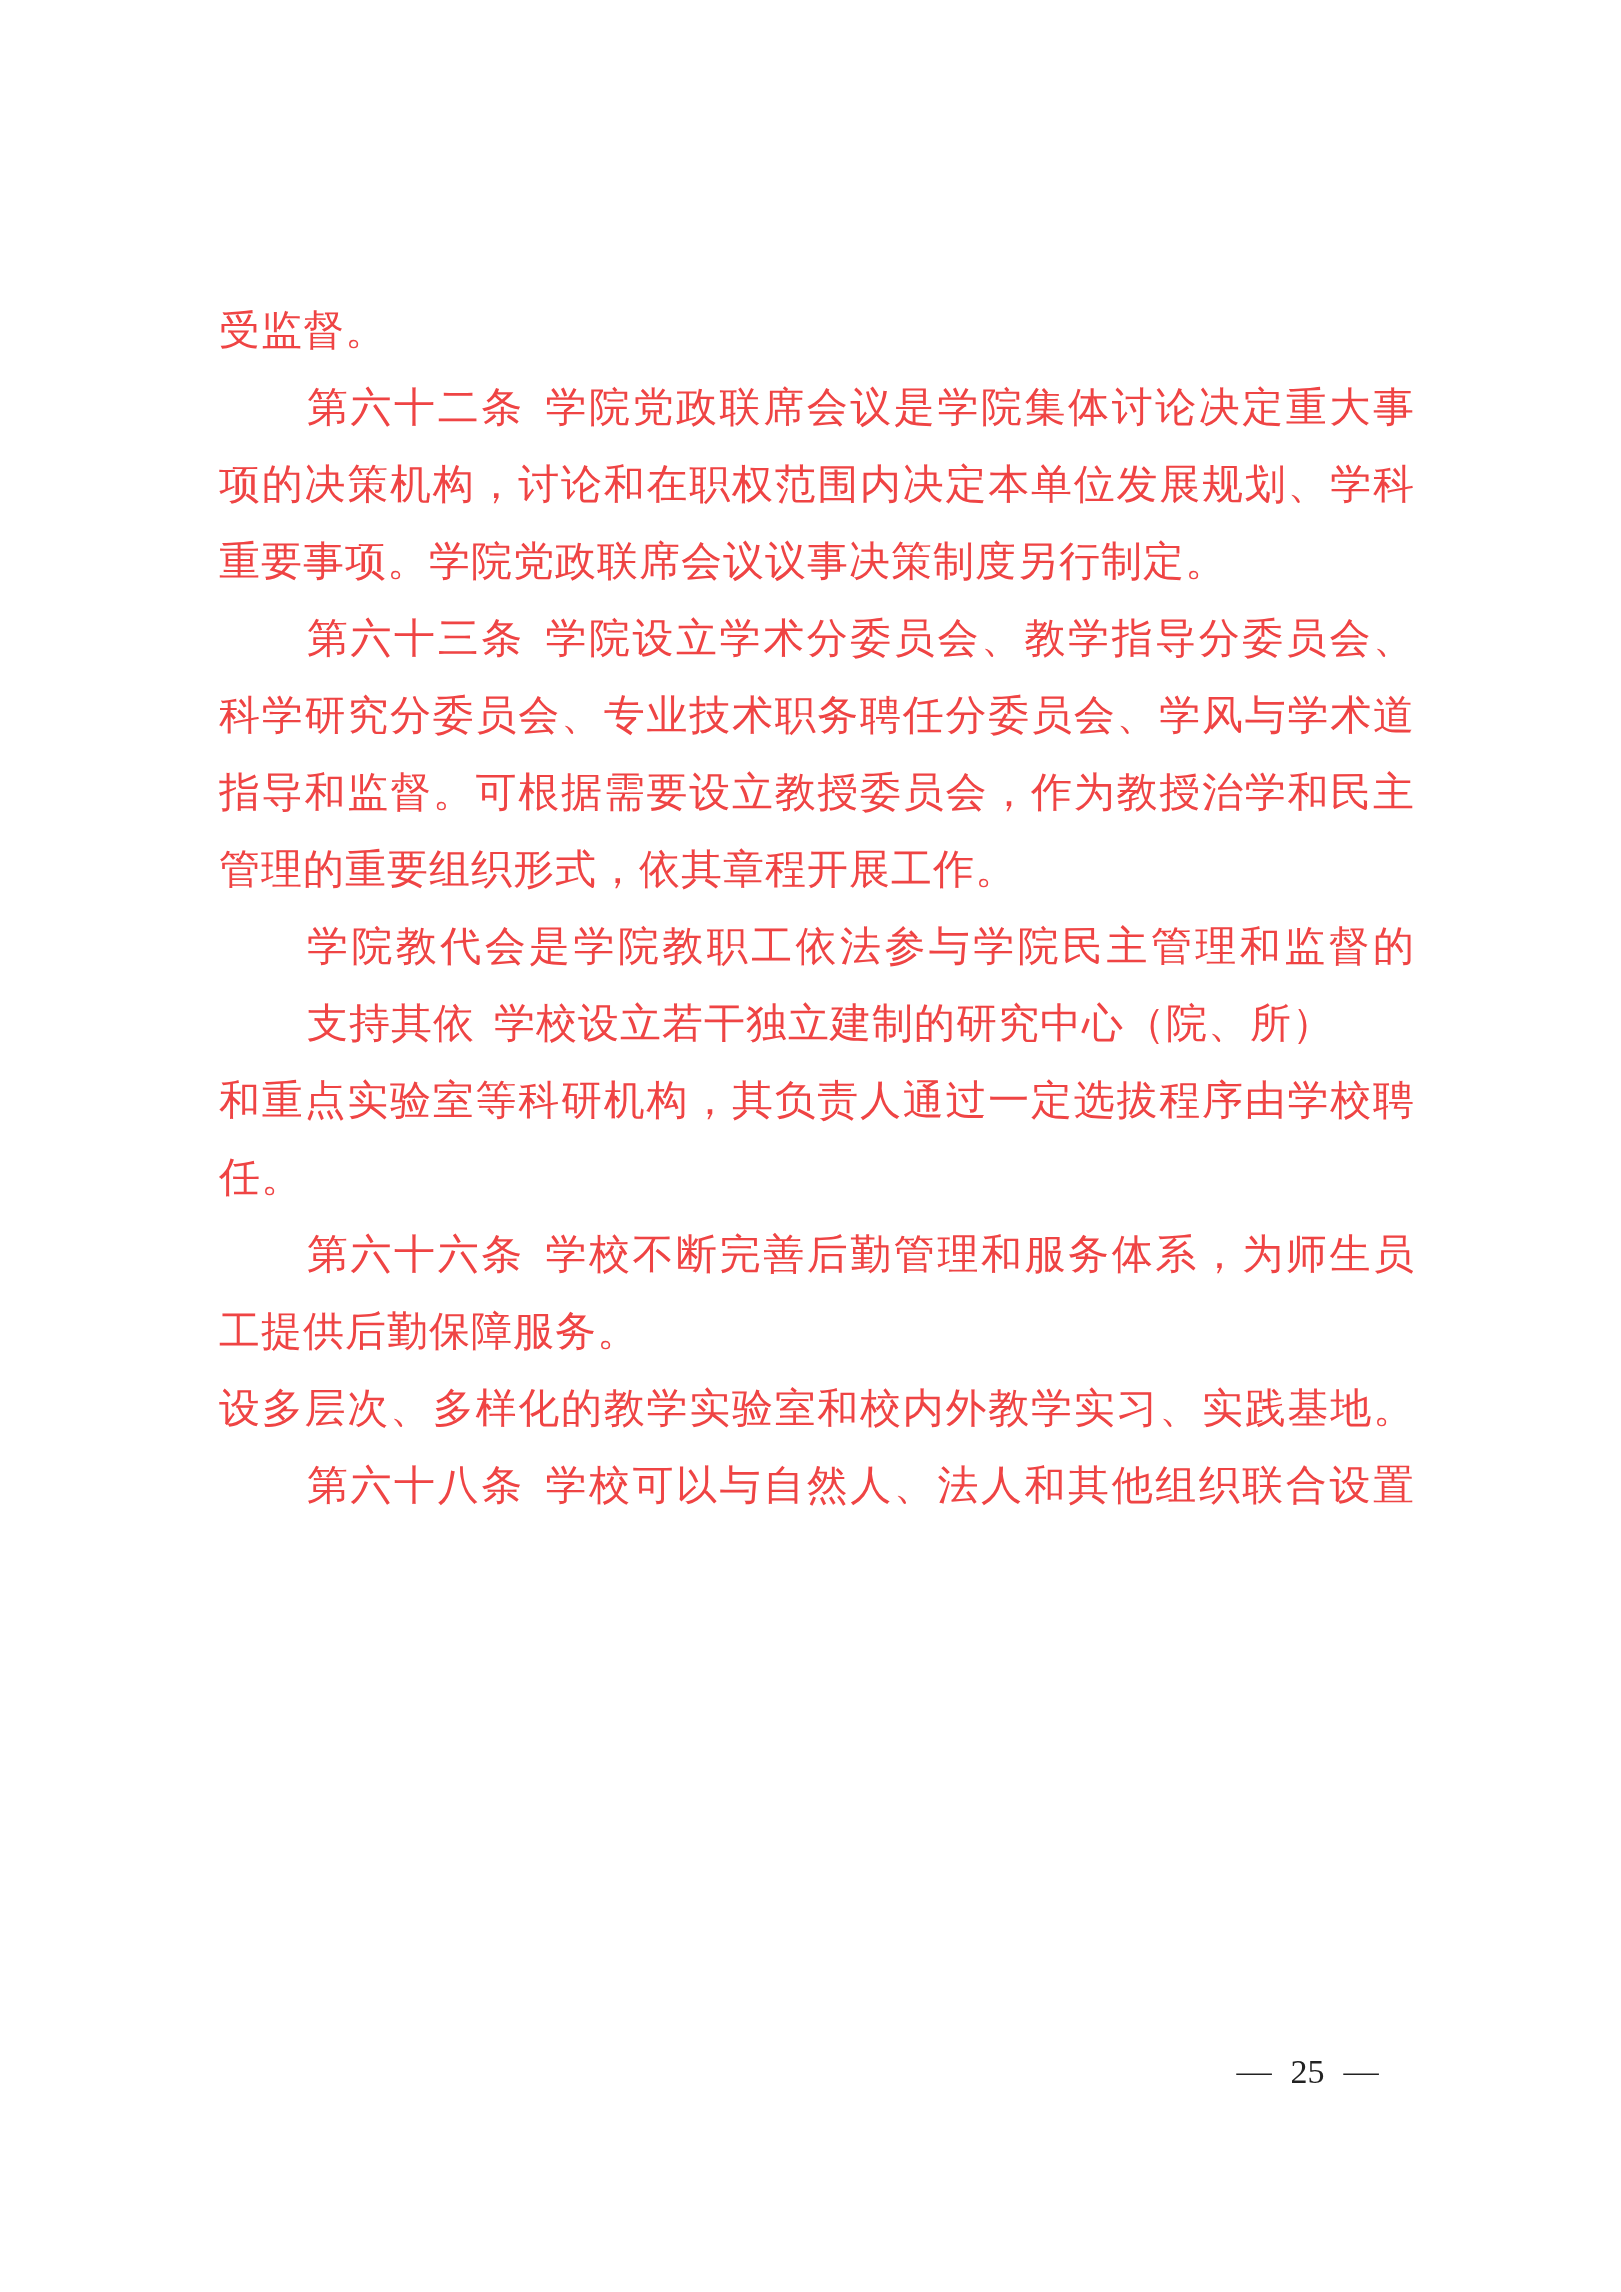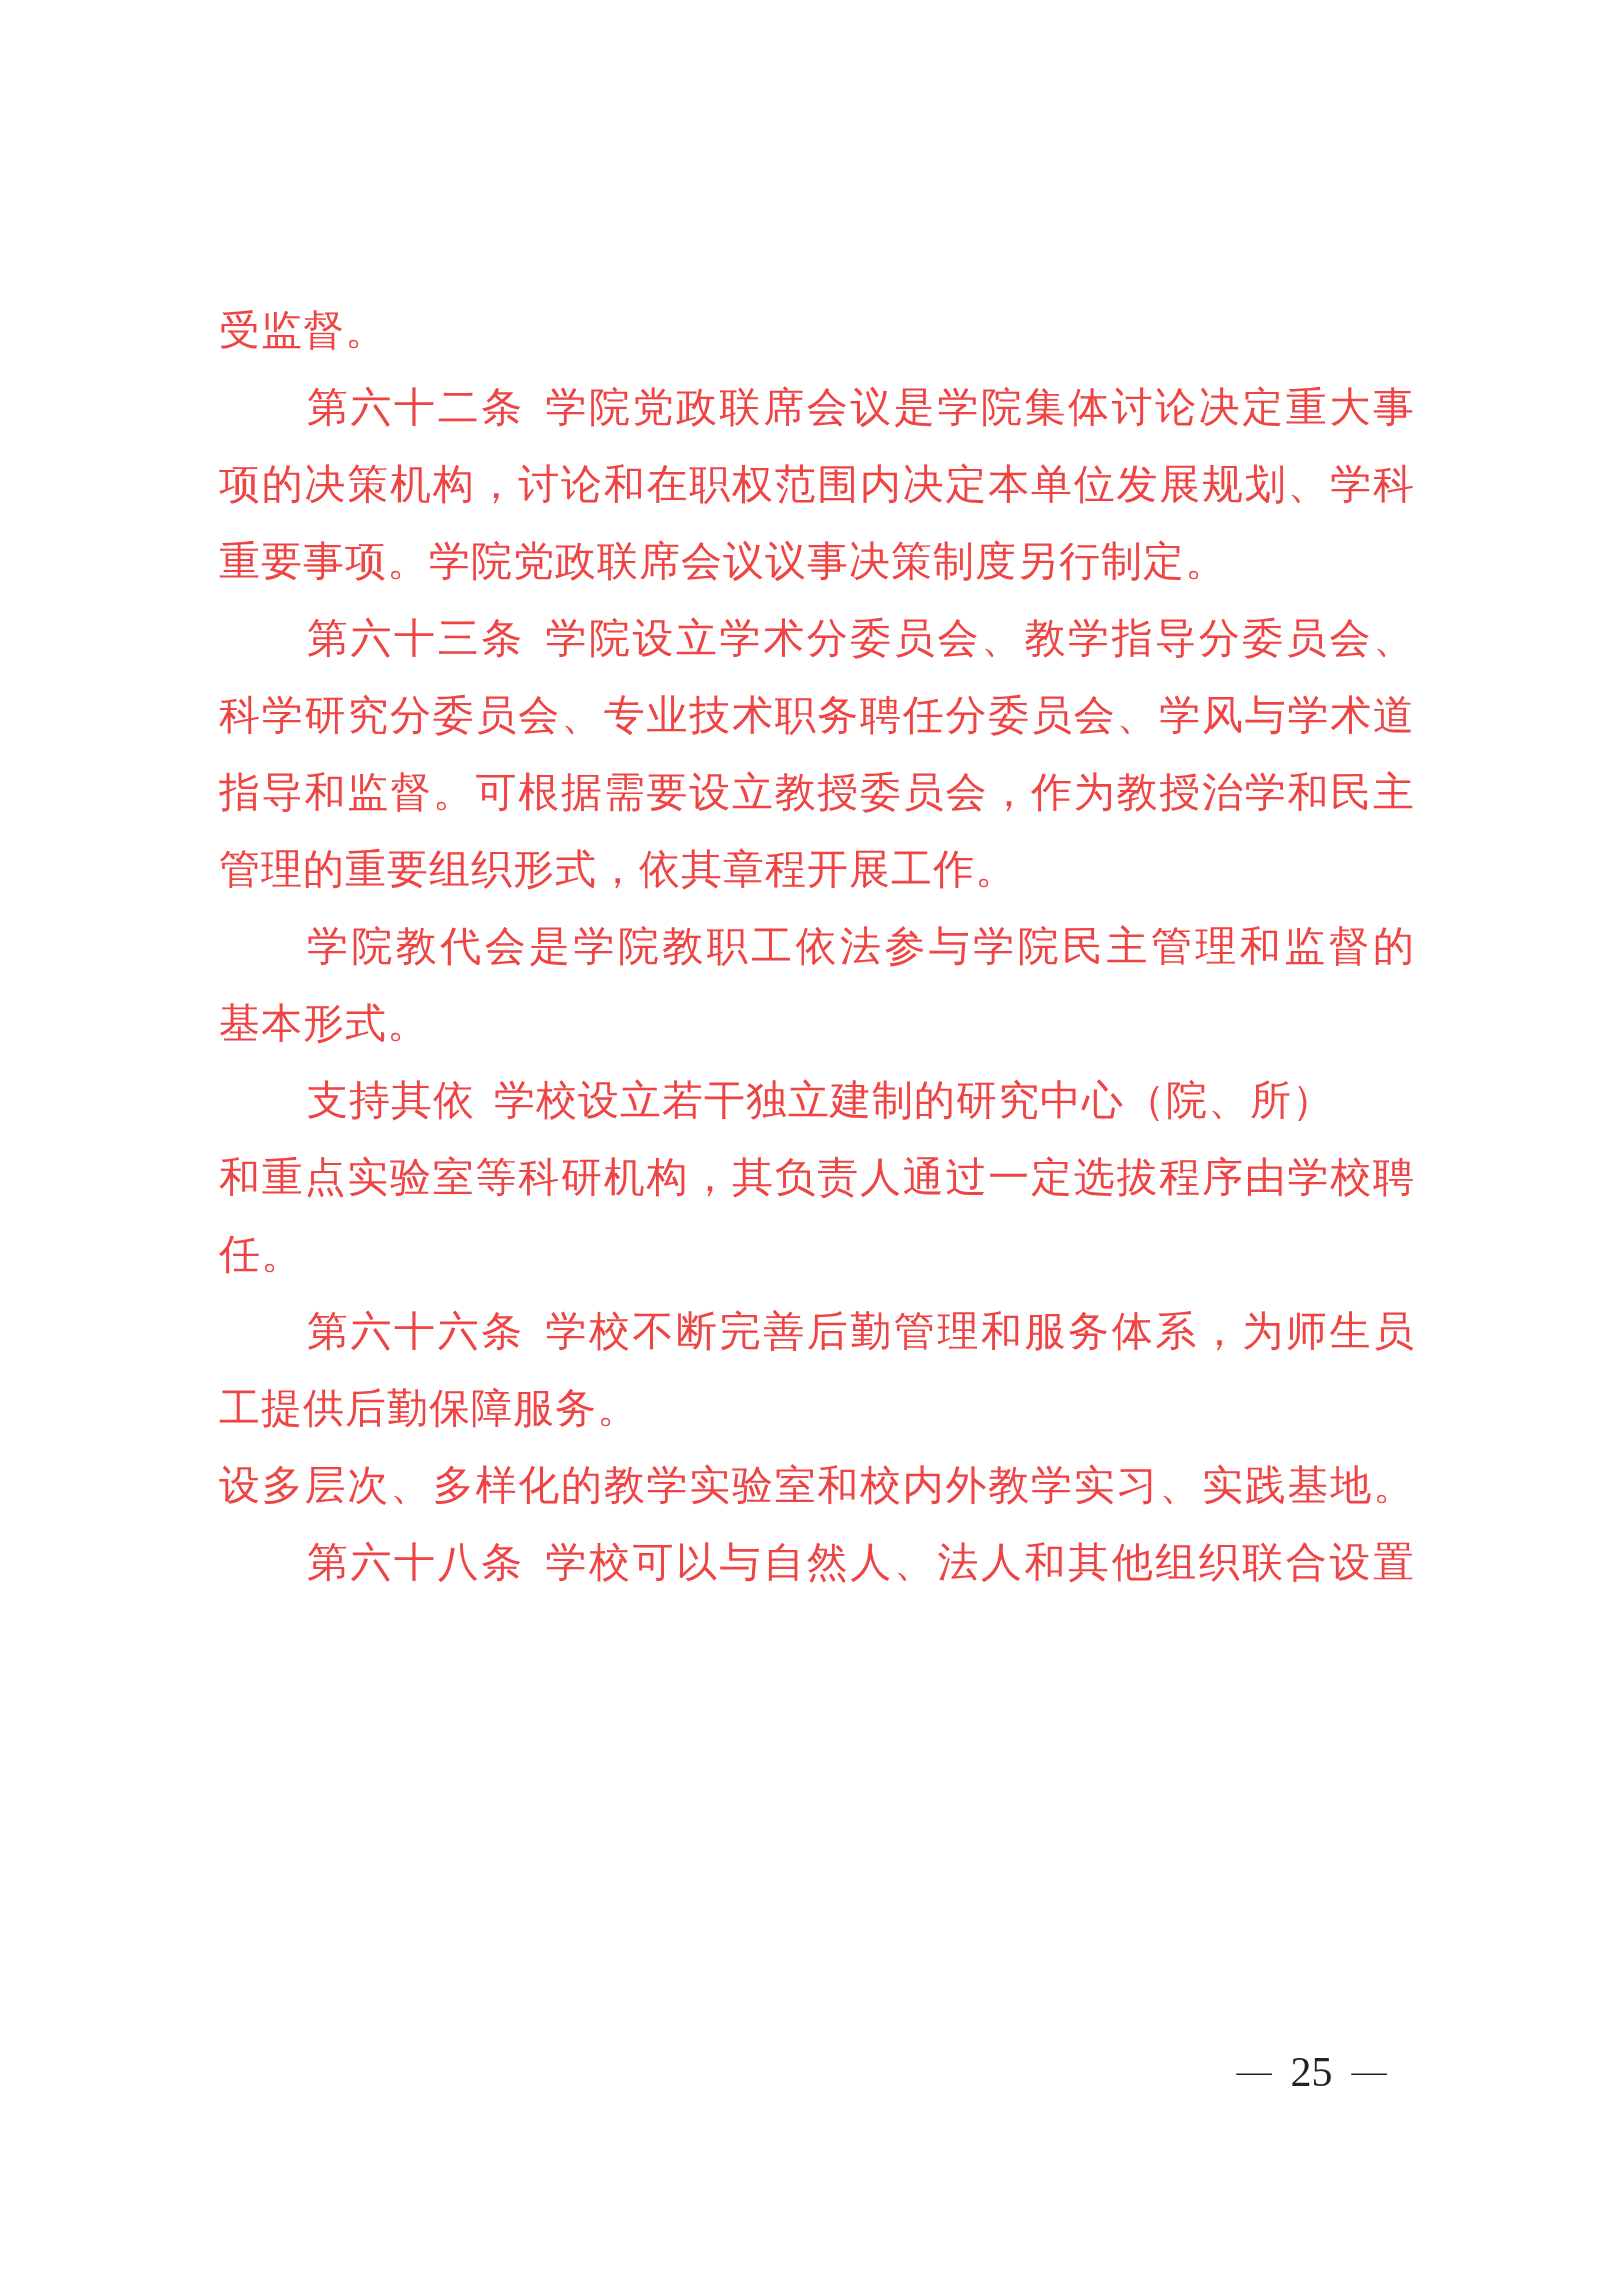--- a/index.html
+++ b/index.html
@@ -54,40 +54,39 @@
     align-items: center;
     gap: 20.6px;
     font-size: 32px;
     color: #222222;
   }
   .footer .dash {
     letter-spacing: 0;
     transform: scaleX(1.1);
   }
   .footer .num {
-    font-size: 42px;
+    font-size: 34px;
     font-family: Liberation Serif, serif;
   }
 </style>
 </head>
 <body>
 
 <div class="page">
 
   <div class="textblock">
     <div class="line short">受监督。</div>
     <div class="line indent">第六十二条 学院党政联席会议是学院集体讨论决定重大事</div>
     <div class="line">项的决策机构，讨论和在职权范围内决定本单位发展规划、学科</div>
     <div class="line short">重要事项。学院党政联席会议议事决策制度另行制定。</div>
     <div class="line indent">第六十三条 学院设立学术分委员会、教学指导分委员会、</div>
     <div class="line">科学研究分委员会、专业技术职务聘任分委员会、学风与学术道</div>
     <div class="line">指导和监督。可根据需要设立教授委员会，作为教授治学和民主</div>
     <div class="line short">管理的重要组织形式，依其章程开展工作。</div>
     <div class="line indent">学院教代会是学院教职工依法参与学院民主管理和监督的</div>
-    <div class="line short">基本形式。</div>
     <div class="line indent short">支持其依 学校设立若干独立建制的研究中心（院、所）</div>
     <div class="line">和重点实验室等科研机构，其负责人通过一定选拔程序由学校聘</div>
     <div class="line short">任。</div>
     <div class="line indent">第六十六条 学校不断完善后勤管理和服务体系，为师生员</div>
     <div class="line short">工提供后勤保障服务。</div>
     <div class="line">设多层次、多样化的教学实验室和校内外教学实习、实践基地。</div>
     <div class="line indent">第六十八条 学校可以与自然人、法人和其他组织联合设置</div>
   </div>
 
   <div class="footer">

